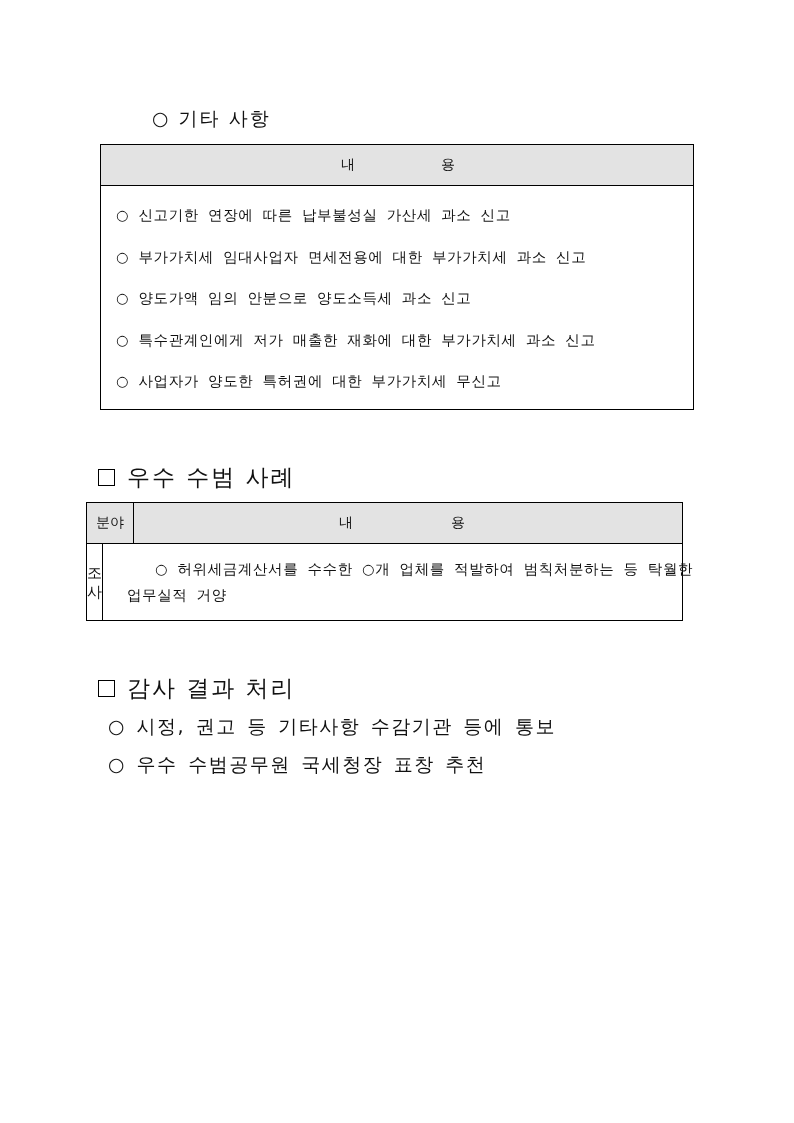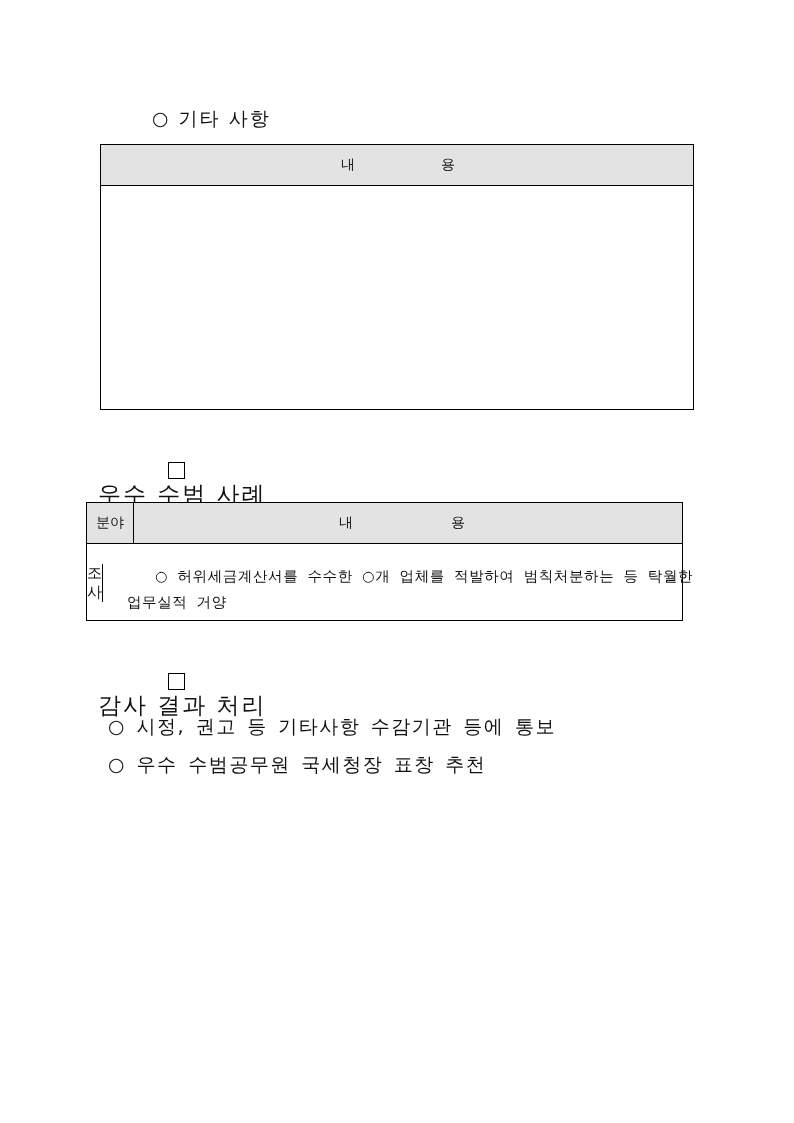--- a/index.html
+++ b/index.html
@@ -60,21 +60,20 @@
       word-spacing: 4px;
     }
 
     
     .sec-heading {
       font-size: 23px;
       letter-spacing: 2px;
       white-space: nowrap;
       display: flex;
       align-items: center;
-      flex-direction: column;
     }
     .square {
       display: inline-block;
       width: 17px;
       height: 17px;
       border: 1.5px solid #000;
       box-sizing: border-box;
       margin-right: 12px;
     }
 
@@ -103,21 +102,20 @@
       justify-content: center;
       font-size: 14px;
     }
     .col2 {
       flex: 1;
       position: relative;
     }
     .table2 .row {
       display: flex;
       height: 77px;
-      align-items: center;
     }
     .table2 .row .col1 { font-size: 15px; }
     .row-text {
       padding: 12px 6px 0 8px;
       font-size: 14.5px;
       line-height: 26px;
       letter-spacing: 0.6px;
       word-spacing: 4px;
     }
     .row-text .cont {
@@ -134,20 +132,27 @@
   </style>
 </head>
 <body>
 
 <div class="abs sub-heading">○ 기타 사항</div>
 
 <div class="abs table1">
   <div class="head">
     <span class="hdr-char" style="left:240px;">내</span>
     <span class="hdr-char" style="left:340px;">용</span>
+  </div>
+  <div class="body">
+    <div class="item-line">○ 신고기한 연장에 따른 납부불성실 가산세 과소 신고</div>
+    <div class="item-line">○ 부가가치세 임대사업자 면세전용에 대한 부가가치세 과소 신고</div>
+    <div class="item-line">○ 양도가액 임의 안분으로 양도소득세 과소 신고</div>
+    <div class="item-line">○ 특수관계인에게 저가 매출한 재화에 대한 부가가치세 과소 신고</div>
+    <div class="item-line">○ 사업자가 양도한 특허권에 대한 부가가치세 무신고</div>
   </div>
 </div>
 
 <div class="abs sec-heading" style="left:98px; top:462px;">
   <span class="square"></span>
   <span>우수 수범 사례</span>
 </div>
 
 <div class="abs table2">
   <div class="head">

